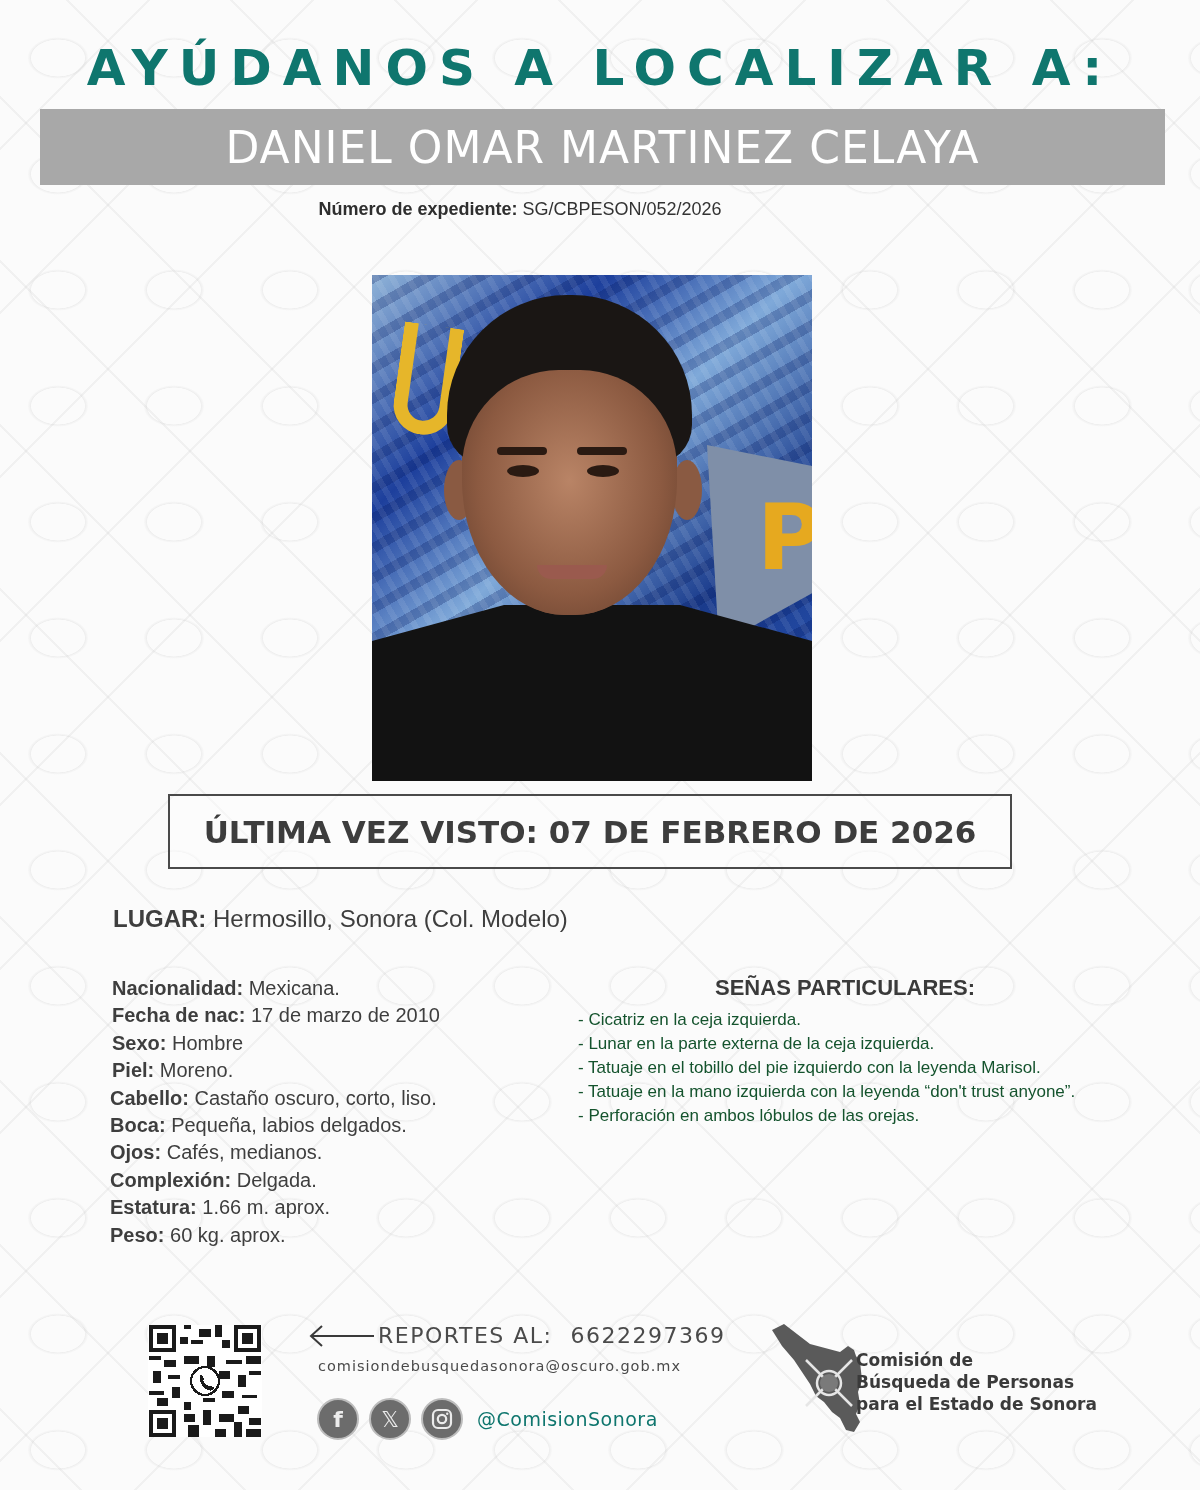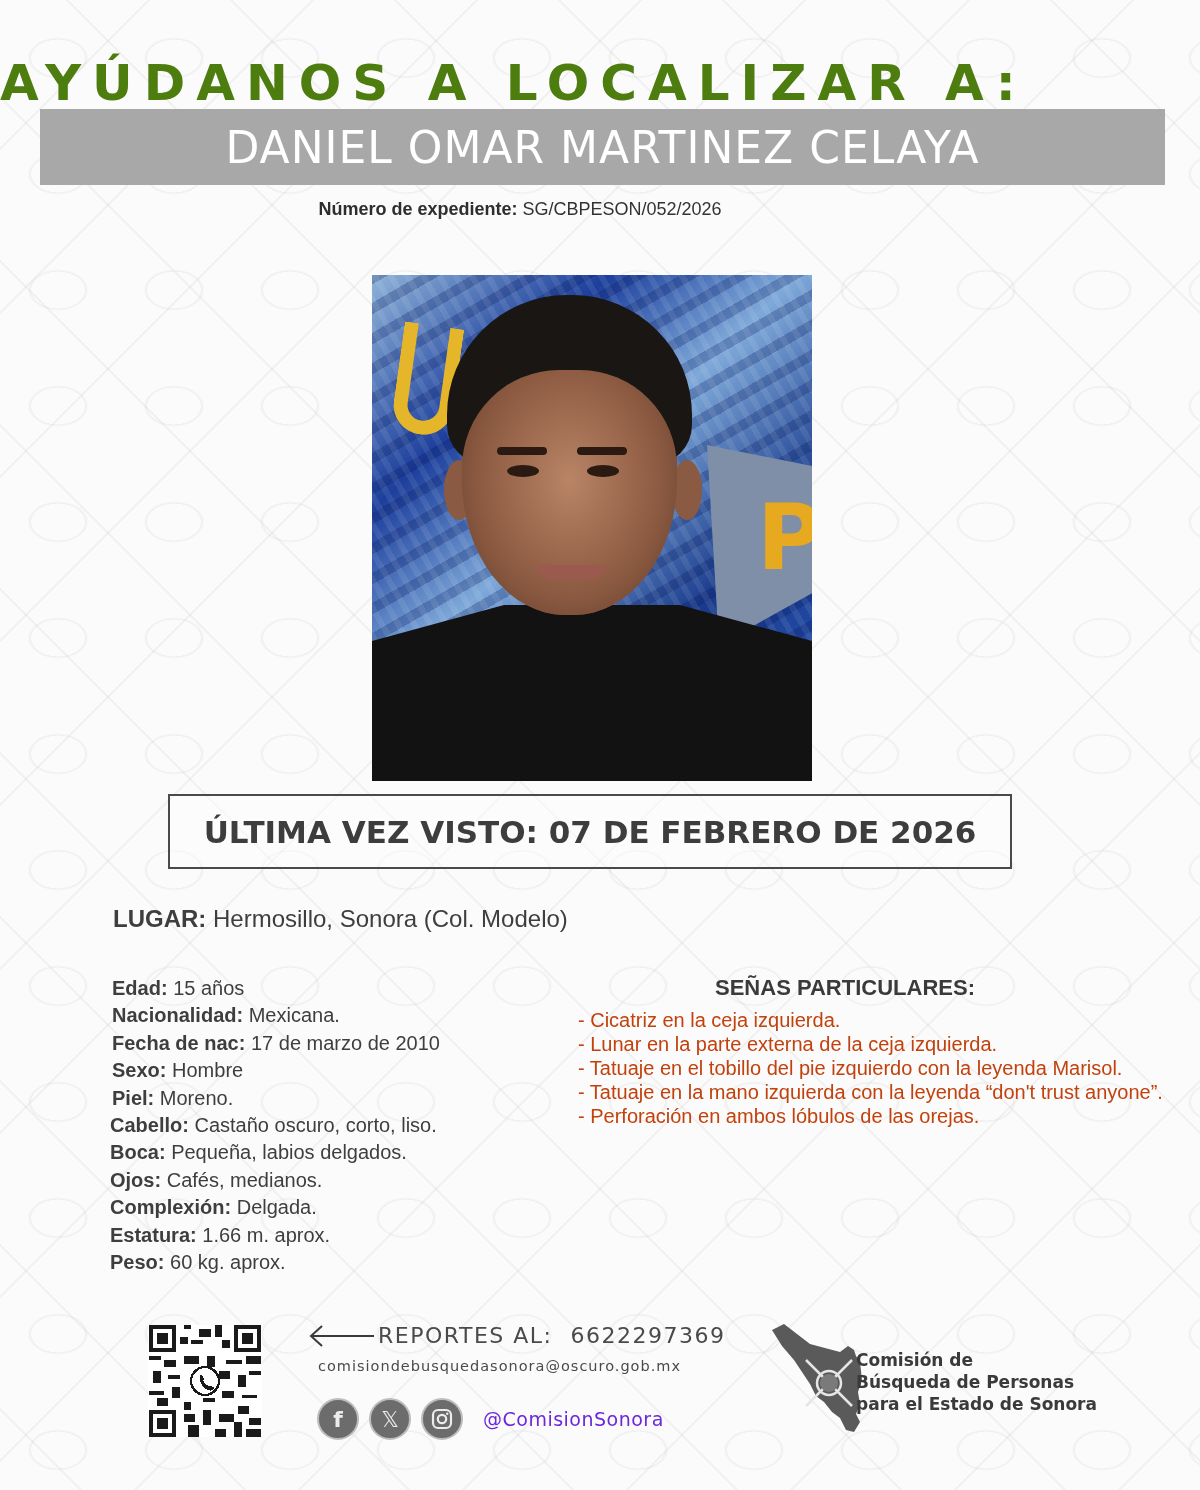--- a/index.html
+++ b/index.html
@@ -14,23 +14,23 @@
       position: absolute; inset: 0; z-index: 0; pointer-events: none;
       background-image:
         radial-gradient(ellipse 38px 26px at 50% 50%, transparent 70%, rgba(200,200,200,0.25) 72%, transparent 80%),
         repeating-linear-gradient(45deg, transparent 0 56px, rgba(205,205,205,0.22) 56px 58px, transparent 58px 116px),
         repeating-linear-gradient(-45deg, transparent 0 56px, rgba(205,205,205,0.22) 56px 58px, transparent 58px 116px);
       background-size: 116px 116px, auto, auto;
     }
     .abs { position: absolute; z-index: 1; }
 
     .title-top {
-      left: 0; width: 1200px; top: 55px; text-align: left;
+      left: 0; width: 1200px; top: 40px; text-align: center;
       font-family: "DejaVu Sans", sans-serif; font-weight: bold;
-      font-size: 50px; letter-spacing: 11px; color: #4d7c0f; line-height: 56px;
+      font-size: 50px; letter-spacing: 11px; color: #0f766e; line-height: 56px;
     }
     .name-bar {
       left: 40px; top: 109px; width: 1125px; height: 76px;
       background: #a8a8a8; display: flex; align-items: center; justify-content: center;
     }
     .name-bar span {
       font-family: "DejaVu Sans", sans-serif; font-weight: normal;
       font-size: 44px; color: #ffffff; letter-spacing: 1px;
     }
     .expediente {
@@ -111,21 +111,21 @@
 
     .details { left: 112px; top: 975px; }
     .details .row { font-size: 20px; line-height: 27.4px; color: #3e3e3e; white-space: nowrap; }
     .details .row b { font-weight: bold; }
 
     .senas-title {
       left: 560px; width: 570px; top: 975px; text-align: center;
       font-size: 22px; font-weight: bold; color: #3a3a3a;
     }
     .senas-list { left: 578px; top: 1008px; }
-    .senas-list .item { font-size: 20px; line-height: 24px; color: #c2410c; white-space: nowrap; }
+    .senas-list .item { font-size: 17px; line-height: 24px; color: #14532d; white-space: nowrap; }
 
     .qr { left: 148px; top: 1325px; width: 114px; height: 112px; background: #fff; }
     .qr svg { width: 100%; height: 100%; }
 
     .reportes {
       left: 308px; top: 1323px; display: flex; align-items: center;
       font-family: "DejaVu Sans", sans-serif; font-size: 22px; color: #4a4a4a; letter-spacing: 1.5px;
     }
     .reportes .arrow { width: 66px; height: 22px; margin-right: 4px; }
     .reportes .phone { margin-left: 18px; }
@@ -134,21 +134,21 @@
       font-size: 14.5px; color: #4a4a4a; letter-spacing: 1px;
     }
     .social { left: 317px; top: 1398px; display: flex; align-items: center; }
     .social .circ {
       width: 42px; height: 42px; border-radius: 50%; background: #6c6c6c;
       border: 2px solid #bdbdbd; margin-right: 10px;
       display: flex; align-items: center; justify-content: center; color: #ececec;
       font-family: "DejaVu Sans", sans-serif; font-weight: bold; font-size: 22px;
     }
     .social .handle {
-      margin-left: 10px; font-family: "DejaVu Sans", sans-serif; font-size: 19px; color: #6d28d9; letter-spacing: 0.5px;
+      margin-left: 4px; font-family: "DejaVu Sans", sans-serif; font-size: 19px; color: #0f766e; letter-spacing: 0.5px;
     }
 
     .logo { left: 770px; top: 1322px; width: 100px; height: 112px; }
     .logo-text {
       left: 856px; top: 1349px; font-family: "DejaVu Sans", sans-serif; font-weight: bold;
       font-size: 17px; line-height: 22px; color: #3a3a3a;
     }
   </style>
 </head>
 <body>
@@ -188,21 +188,20 @@
 <div class="abs last-seen">
   <span>ÚLTIMA VEZ VISTO: 07 DE FEBRERO DE 2026</span>
 </div>
 
 <div class="abs lugar">
   <b>LUGAR:</b>
   <span>Hermosillo, Sonora (Col. Modelo)</span>
 </div>
 
 <div class="abs details">
-  <div class="row"><b>Edad:</b> <span>15 años</span></div>
   <div class="row"><b>Nacionalidad:</b> <span>Mexicana.</span></div>
   <div class="row"><b>Fecha de nac:</b> <span>17 de marzo de 2010</span></div>
   <div class="row"><b>Sexo:</b> <span>Hombre</span></div>
   <div class="row"><b>Piel:</b> <span>Moreno.</span></div>
   <div class="row" style="margin-left:-2px"><b>Cabello:</b> <span>Castaño oscuro, corto, liso.</span></div>
   <div class="row" style="margin-left:-2px"><b>Boca:</b> <span>Pequeña, labios delgados.</span></div>
   <div class="row" style="margin-left:-2px"><b>Ojos:</b> <span>Cafés, medianos.</span></div>
   <div class="row" style="margin-left:-2px"><b>Complexión:</b> <span>Delgada.</span></div>
   <div class="row" style="margin-left:-2px"><b>Estatura:</b> <span>1.66 m. aprox.</span></div>
   <div class="row" style="margin-left:-2px"><b>Peso:</b> <span>60 kg. aprox.</span></div>

